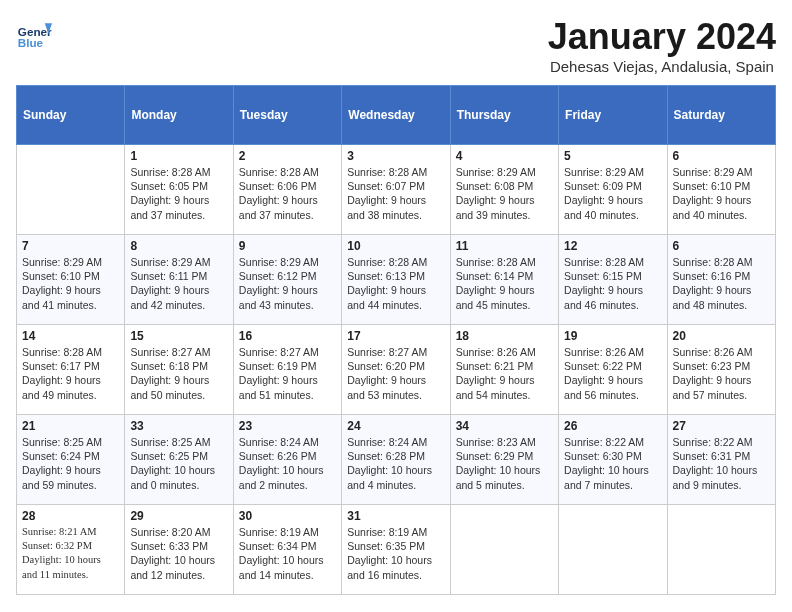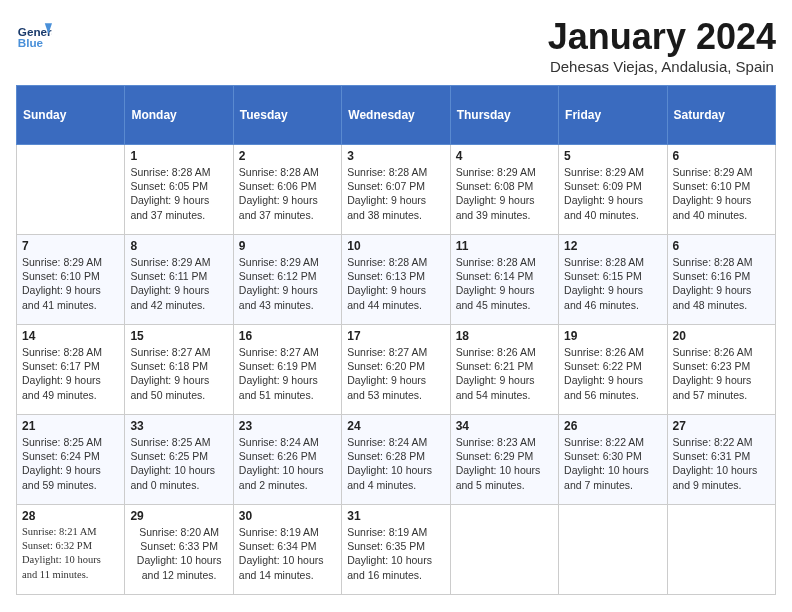--- a/index.html
+++ b/index.html
@@ -309,21 +309,21 @@
       <tr>
         <td>
           <span class="day-num">28</span>
           <div class="day-info" style="white-space: pre-line; font-family: Liberation Serif, serif;">Sunrise: 8:21 AM
 Sunset: 6:32 PM
 Daylight: 10 hours
 and 11 minutes.</div>
         </td>
         <td>
           <span class="day-num">29</span>
-          <div class="day-info" style="white-space: pre-line; text-align: center;">Sunrise: 8:20 AM
+          <div class="day-info" style="white-space: pre-line;">Sunrise: 8:20 AM
 Sunset: 6:33 PM
 Daylight: 10 hours
 and 12 minutes.</div>
         </td>
         <td>
           <span class="day-num">30</span>
           <div class="day-info" style="white-space: pre-line;">Sunrise: 8:19 AM
 Sunset: 6:34 PM
 Daylight: 10 hours
 and 14 minutes.</div>

